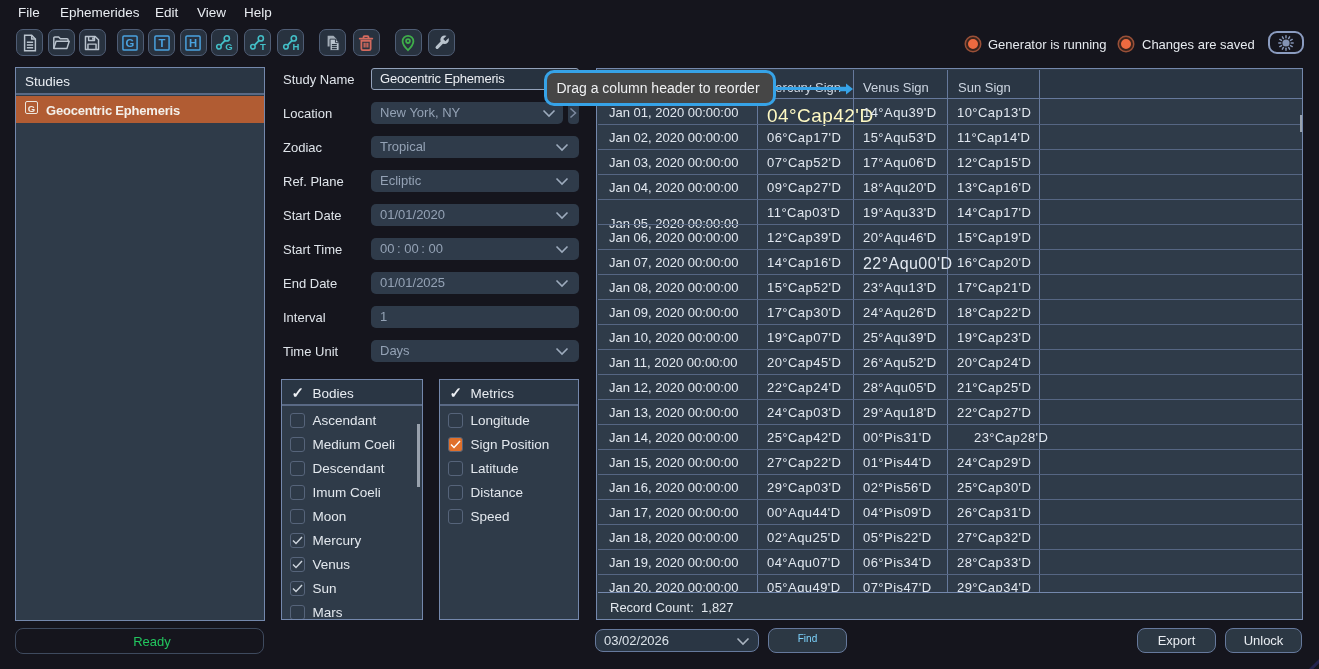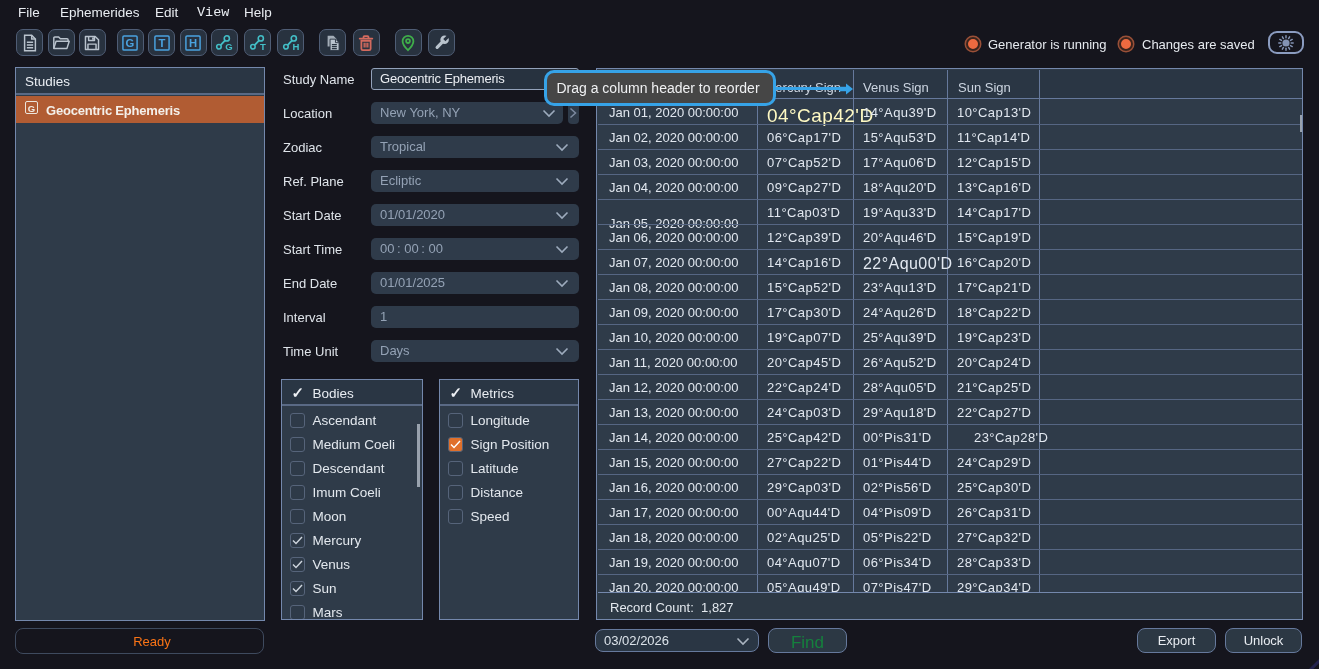--- a/index.html
+++ b/index.html
@@ -4,21 +4,21 @@
   * { margin:0; padding:0; box-sizing:border-box; }
   html,body { width:1319px; height:669px; background:#15151d; overflow:hidden;
     font-family:"Liberation Sans", sans-serif; }
   .ab { position:absolute; }
 </style></head>
 <body>
 
 <div class="ab" style="left:18px;top:5px;font-size:13.5px;color:#e9edf2;">File</div>
 <div class="ab" style="left:60px;top:5px;font-size:13.5px;color:#e9edf2;">Ephemerides</div>
 <div class="ab" style="left:155px;top:5px;font-size:13.5px;color:#e9edf2;">Edit</div>
-<div class="ab" style="left:197px;top:5px;font-size:13.5px;color:#e9edf2;font-family:Liberation Mono, monospace;">View</div>
+<div class="ab" style="left:197px;top:5px;font-size:13.5px;color:#e9edf2;">View</div>
 <div class="ab" style="left:244px;top:5px;font-size:13.5px;color:#e9edf2;">Help</div>
 <div class="ab" style="left:16.3px;top:29px;width:27px;height:27px;background:#28323f;border:1px solid #4f5d75;border-radius:7px;">
     <svg width="18" height="18" viewBox="0 0 16 16" style="position:absolute;left:3.5px;top:3.5px;">
       <g fill="none" stroke="#b9c3cd" stroke-width="1.3">
         <path d="M3.2 1.2 h6.3 l3.3 3.3 v10.3 h-9.6 z"></path>
         <path d="M9.5 1.2 v3.3 h3.3"></path>
         <path d="M5.2 7.3 h5.6 M5.2 9.8 h5.6 M5.2 12.3 h5.6"></path>
       </g>
     </svg>
   </div>
@@ -366,24 +366,24 @@
 <div class="ab" style="left:609px;top:579.7px;font-size:13px;color:#e2e8f0;">Jan 20, 2020 00:00:00</div>
 <div class="ab" style="left:767px;top:579.7px;font-size:13px;letter-spacing:0.45px;color:#e2e8f0;">05°Aqu49'D</div>
 <div class="ab" style="left:863px;top:579.7px;font-size:13px;letter-spacing:0.45px;color:#e2e8f0;">07°Pis47'D</div>
 <div class="ab" style="left:957px;top:579.7px;font-size:13px;letter-spacing:0.45px;color:#e2e8f0;">29°Cap34'D</div>
 <div class="ab" style="left:597.5px;top:592px;width:704px;height:26.5px;background:#2d3945;border-top:1.5px solid #7488ac;"></div>
 <div class="ab" style="left:610px;top:600px;font-size:13px;color:#e3e8ee;">Record Count:&nbsp; 1,827</div>
 <div class="ab" style="left:1299.5px;top:115px;width:2.5px;height:17px;background:#99a2ae;"></div>
 <div class="ab" style="left:544px;top:70px;width:232px;height:36px;background:#464646;border:3px solid #36a3e8;border-radius:10px;"></div>
 <div class="ab" style="left:542px;top:80px;width:232px;text-align:center;font-size:14px;color:#f0f1f3;">Drag a column header to reorder</div>
 <div class="ab" style="left:15px;top:628px;width:249px;height:26px;border:1px solid #3e4a5e;border-radius:8px;"></div>
-<div class="ab" style="left:15px;top:634px;width:274px;text-align:center;font-size:13px;color:#f97316;">Ready</div>
+<div class="ab" style="left:15px;top:634px;width:274px;text-align:center;font-size:13px;color:#22c55e;">Ready</div>
 <div class="ab" style="left:595px;top:628.5px;width:164px;height:23px;background:#2a3644;border:1px solid #66799c;border-radius:8px;"></div>
 <div class="ab" style="left:604px;top:632.5px;font-size:13px;color:#dce3ea;">03/02/2026</div>
 <svg class="ab" width="14" height="9" viewBox="0 0 14 9" style="left:736px;top:636.5px;">
     <polyline points="1.5,1.5 7,7 12.5,1.5" fill="none" stroke="#aab4c0" stroke-width="1.6"></polyline>
   </svg>
 <div class="ab" style="left:768px;top:628px;width:79px;height:25px;background:#2c3844;border:1px solid #66799c;border-radius:8px;"></div>
-<div class="ab" style="left:768px;top:633.0px;width:79px;text-align:center;font-size:17px;color:#15803d;">Find</div>
+<div class="ab" style="left:768px;top:633.0px;width:79px;text-align:center;font-size:10px;color:#7dd3fc;">Find</div>
 <div class="ab" style="left:1137px;top:628px;width:79px;height:25px;background:#2c3844;border:1px solid #66799c;border-radius:8px;"></div>
 <div class="ab" style="left:1137px;top:633.0px;width:79px;text-align:center;font-size:13px;color:#e8ecf1;">Export</div>
 <div class="ab" style="left:1225px;top:628px;width:77px;height:25px;background:#2c3844;border:1px solid #66799c;border-radius:8px;"></div>
 <div class="ab" style="left:1225px;top:633.0px;width:77px;text-align:center;font-size:13px;color:#e8ecf1;">Unlock</div>
 <div class="ab" style="left:1305px;top:664px;width:19px;height:2.5px;background:#23234d;transform:rotate(-45deg);"></div>
 </body></html>

